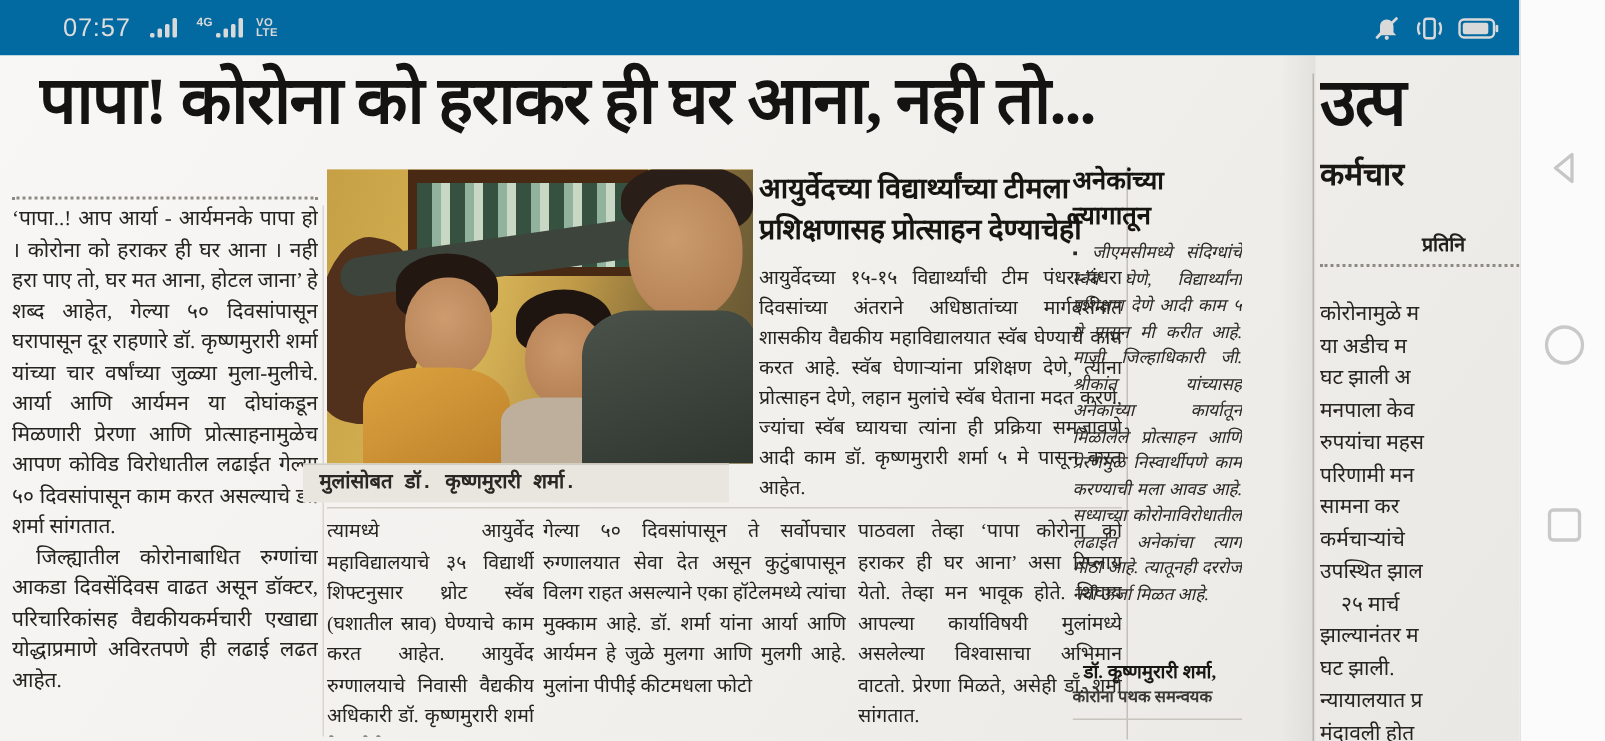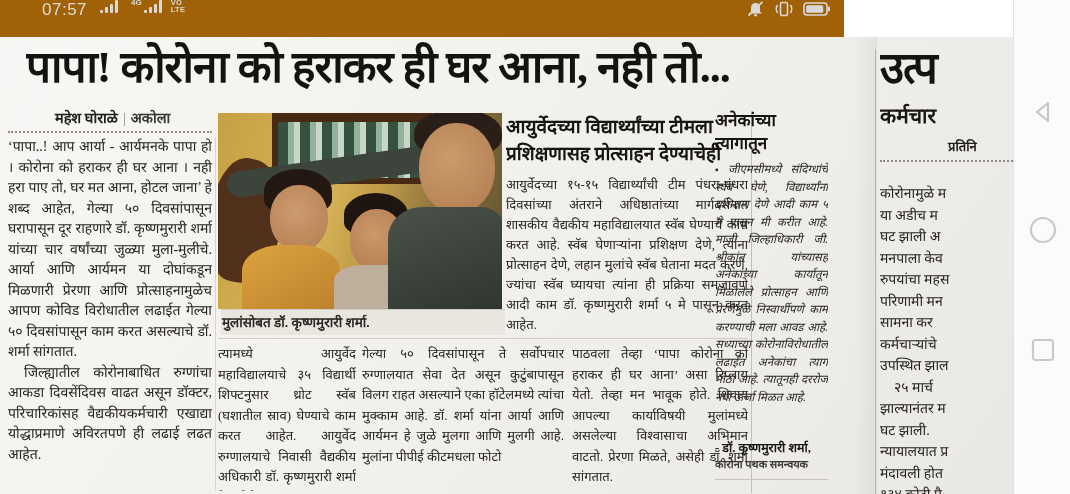--- a/index.html
+++ b/index.html
@@ -1,21 +1,21 @@
 <!DOCTYPE html>
 <html><head>
 <meta charset="utf-8">
 <style>
   html,body{margin:0;padding:0;background:#dfe0e2;}
   .screen{position:relative;width:1070px;height:494px;overflow:hidden;background:#fff;
           font-family:"Liberation Serif","DejaVu Serif",serif;}
 
   
-  .statusbar{position:absolute;left:0;top:0;width:844px;height:37px;background:#a16207;
-             display:flex;align-items:flex-start;font-family:"Liberation Sans","DejaVu Sans",sans-serif;
+  .statusbar{position:absolute;left:0;top:0;width:1013px;height:37px;background:#0369a1;
+             display:flex;align-items:center;font-family:"Liberation Sans","DejaVu Sans",sans-serif;
              color:#e4e4e4;}
   .sb-time{margin-left:42px;font-size:17px;letter-spacing:.5px;color:#dcdcdc;}
   .sb-group{display:flex;align-items:flex-end;margin-left:13px;}
   .sb-4g{font-size:8px;font-weight:700;color:#d8d8d8;margin-right:2px;transform:translateY(-6px);}
   .volte{display:flex;flex-direction:column;line-height:7px;margin-left:9px;transform:translateY(-1px);}
   .volte span{font-size:7.5px;font-weight:700;color:#d8d8d8;letter-spacing:.3px;}
   .sb-right{margin-left:auto;display:flex;align-items:center;gap:9px;margin-right:14px;}
   .bars{display:flex;align-items:flex-end;gap:2px;}
   .bars i{display:block;width:3px;background:#d9d9d9;border-radius:1px;}
 
@@ -54,23 +54,23 @@
   .ph-dad-hair{left:196px;top:-4px;width:88px;height:48px;background:#2b1e18;border-radius:50% 50% 40% 40%;}
   .ph-dad-face{left:201px;top:10px;width:76px;height:90px;background:radial-gradient(circle at 40% 40%,#cf9a68,#b27a4a);border-radius:48%;}
   .ph-dad-shirt{left:170px;top:94px;width:116px;height:102px;background:linear-gradient(160deg,#4a524a,#2f362f);border-radius:30% 20% 0 0;}
   .ph-kid1-hair{left:46px;top:56px;width:68px;height:44px;background:#241711;border-radius:50% 50% 30% 30%;}
   .ph-kid1-face{left:52px;top:72px;width:58px;height:66px;background:radial-gradient(circle at 45% 40%,#d09a6a,#b67c4c);border-radius:48%;}
   .ph-kid1-shirt{left:24px;top:132px;width:98px;height:64px;background:linear-gradient(150deg,#e2a437,#c27f22);border-radius:40% 40% 0 0;}
   .ph-kid2-hair{left:126px;top:80px;width:64px;height:42px;background:#1f1410;border-radius:50% 50% 30% 30%;}
   .ph-kid2-face{left:132px;top:96px;width:54px;height:62px;background:radial-gradient(circle at 45% 40%,#cf9766,#b27848);border-radius:48%;}
   .ph-kid2-body{left:116px;top:152px;width:80px;height:44px;background:#bfae9a;border-radius:35% 35% 0 0;}
 
-  .caption{position:absolute;left:221px;top:272px;width:284px;height:26px;background:#e9e6e0;
+  .caption{position:absolute;left:202px;top:272px;width:284px;height:26px;background:#e9e6e0;
            border-top:1px solid #d0cdc6;font-size:13.5px;font-weight:700;color:#2a2824;
-           line-height:25px;padding-left:1px;box-sizing:border-box;white-space:nowrap;overflow:hidden;}
+           line-height:25px;padding-left:11px;box-sizing:border-box;white-space:nowrap;overflow:hidden;font-family:Liberation Mono, monospace;}
 
   .midsep{position:absolute;left:218px;top:301px;width:530px;border-top:1px solid #cfccc5;}
 
   .colA{position:absolute;left:218px;top:307px;width:138px;height:147px;}
   .colB{position:absolute;left:362px;top:307px;width:202px;height:147px;}
   .colC{position:absolute;left:572px;top:307px;width:176px;height:147px;}
   .bodytxt{overflow:hidden;font-size:13px;line-height:20.5px;text-align:justify;color:#26241f;}
 
   .sub-head{position:absolute;left:506px;top:76px;width:242px;height:56px;overflow:hidden;
             font-size:19px;line-height:27px;font-weight:800;color:#17150f;}
@@ -86,21 +86,21 @@
   .q-head{font-size:17px;line-height:23px;font-weight:800;color:#17150f;}
   .q-body{margin-top:6px;font-size:11.5px;line-height:17.5px;font-style:italic;color:#2a2823;
           height:276px;overflow:hidden;text-align:justify;}
   .q-marker{font-style:normal;font-size:10px;margin-right:3px;}
   .q-sig{font-size:12.5px;font-weight:700;color:#191714;margin-top:2px;white-space:nowrap;}
   .q-role{font-size:11px;font-weight:700;color:#3c3a34;border-bottom:1px solid #c7c4bd;padding-bottom:8px;}
 
   .rightart{position:absolute;left:880px;top:4px;width:133px;height:453px;overflow:hidden;}
   .ra-headline{font-size:44px;line-height:56px;font-weight:800;letter-spacing:-1px;white-space:nowrap;color:#141311;}
   .ra-subhead{font-size:21px;line-height:26px;font-weight:800;white-space:nowrap;color:#1a1813;margin-top:6px;}
-  .ra-byline{font-size:13px;font-weight:700;white-space:nowrap;padding-left:68px;margin-top:8px;color:#22201b;}
+  .ra-byline{font-size:13px;font-weight:700;white-space:nowrap;padding-left:68px;margin-top:24px;color:#22201b;}
   .ra-dots{border-top:2px dotted #8d8a83;margin-top:5px;}
   .ra-lines{margin-top:21px;}
   .ra-lines div{font-size:14px;line-height:21.5px;white-space:pre;color:#26241f;}
 </style>
 </head>
 <body>
 
 <div class="screen">
 
   <div class="statusbar">
@@ -165,23 +165,20 @@
         <rect x="3" y="3" width="20" height="20" rx="2.5" fill="none" stroke="#c9c9c9" stroke-width="2.2"></rect>
       </svg>
     </div>
   </div>
 
   <div class="newspaper">
     <div class="pagecurve"></div>
 
     <div class="headline">पापा! कोरोना को हराकर ही घर आना, नही तो...</div>
 
-    <div class="byline">
-      <b>महेश घोराळे</b><span class="sep">|</span><span class="city">अकोला</span>
-    </div>
     <div class="dotrule1"></div>
 
     <div class="col1">
       <p>‘पापा..! आप आर्या - आर्यमनके पापा हो । कोरोना को हराकर ही घर आना । नही हरा पाए तो, घर मत आना, होटल जाना’ हे शब्द आहेत, गेल्या ५० दिवसांपासून घरापासून दूर राहणारे डॉ. कृष्णमुरारी शर्मा यांच्या चार वर्षांच्या जुळ्या मुला-मुलीचे. आर्या आणि आर्यमन या दोघांकडून मिळणारी प्रेरणा आणि प्रोत्साहनामुळेच आपण कोविड विरोधातील लढाईत गेल्या ५० दिवसांपासून काम करत असल्याचे डॉ. शर्मा सांगतात.</p>
       <p>जिल्ह्यातील कोरोनाबाधित रुग्णांचा आकडा दिवसेंदिवस वाढत असून डॉक्टर, परिचारिकांसह वैद्यकीयकर्मचारी एखाद्या योद्धाप्रमाणे अविरतपणे ही लढाई लढत आहेत.</p>
     </div>
 
     <div class="vrule vr-left"></div>
 
     <div class="photo">

